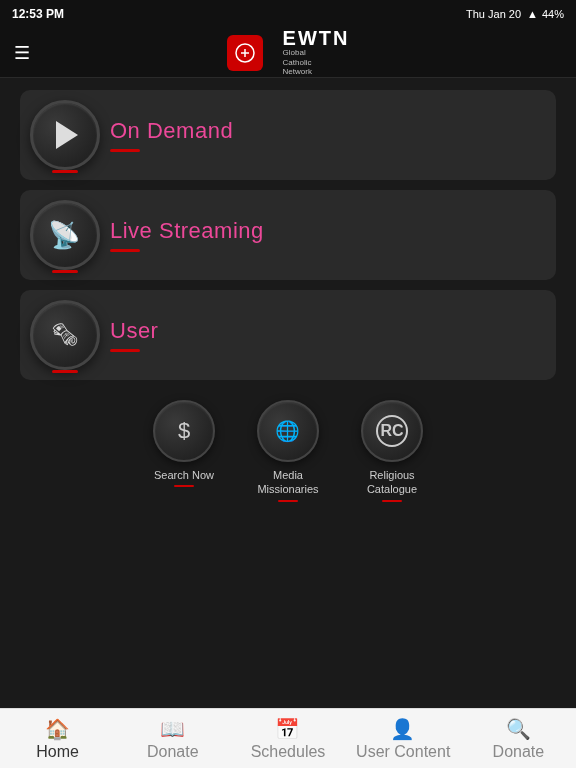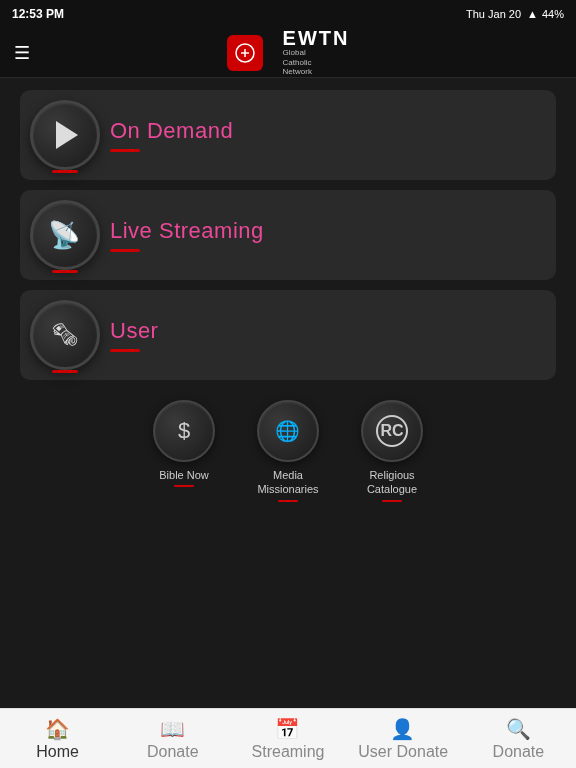--- a/index.html
+++ b/index.html
@@ -365,21 +365,21 @@
       <div class="btn-underline"></div>
     </div>
   </button>
 
   <div class="small-btns-row">
 
     <button class="small-btn">
       <div class="small-circle">
         <span class="icon-dollar">$</span>
       </div>
-      <span class="small-label">Bible
+      <span class="small-label">Search
 Now</span>
       <div class="small-underline"></div>
     </button>
 
     <button class="small-btn">
       <div class="small-circle">
         <span class="icon-globe">🌐</span>
       </div>
       <span class="small-label">Media<br>Missionaries</span>
       <div class="small-underline"></div>
@@ -403,26 +403,26 @@
     <span class="nav-label">Home</span>
   </div>
 
   <div class="nav-item">
     <span class="nav-icon">📖</span>
     <span class="nav-label">Donate</span>
   </div>
 
   <div class="nav-item">
     <span class="nav-icon">📅</span>
-    <span class="nav-label">Streaming</span>
+    <span class="nav-label">Schedules</span>
   </div>
 
   <div class="nav-item">
     <span class="nav-icon">👤</span>
-    <span class="nav-label">User Donate</span>
+    <span class="nav-label">User Content</span>
   </div>
 
   <div class="nav-item">
     <span class="nav-icon">🔍</span>
     <span class="nav-label">Donate</span>
   </div>
 
 </div>
 
 </body></html>

